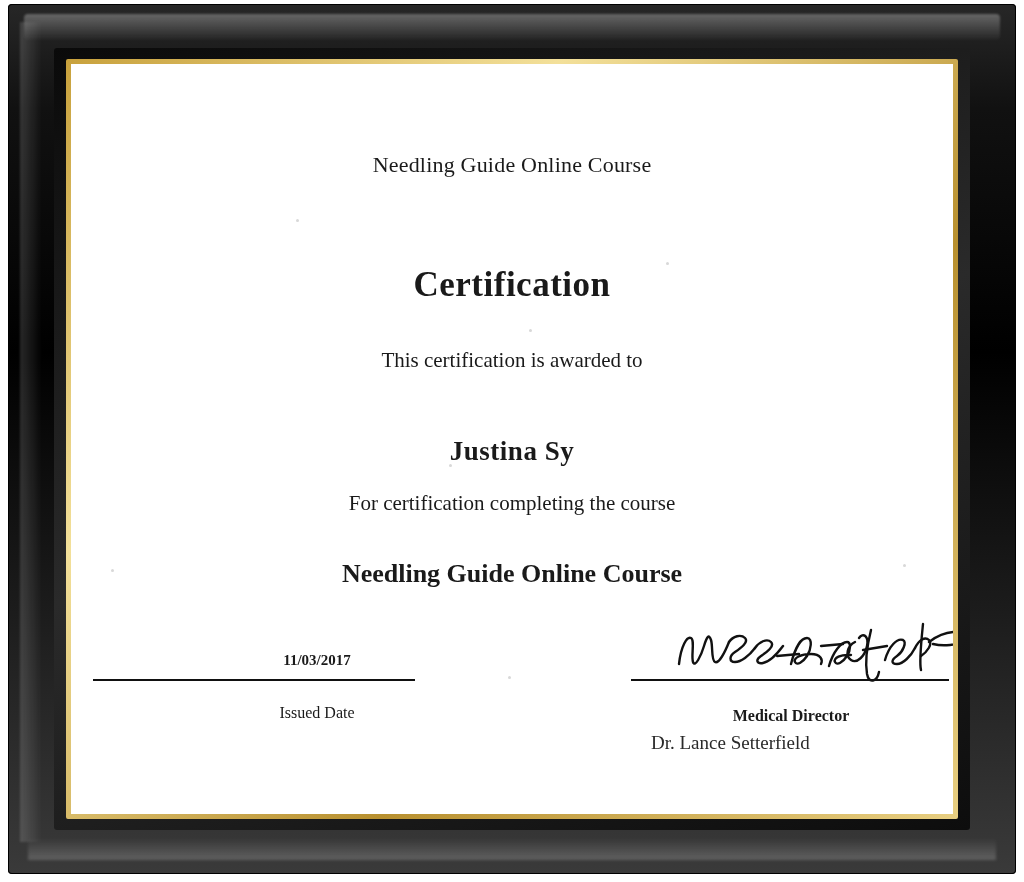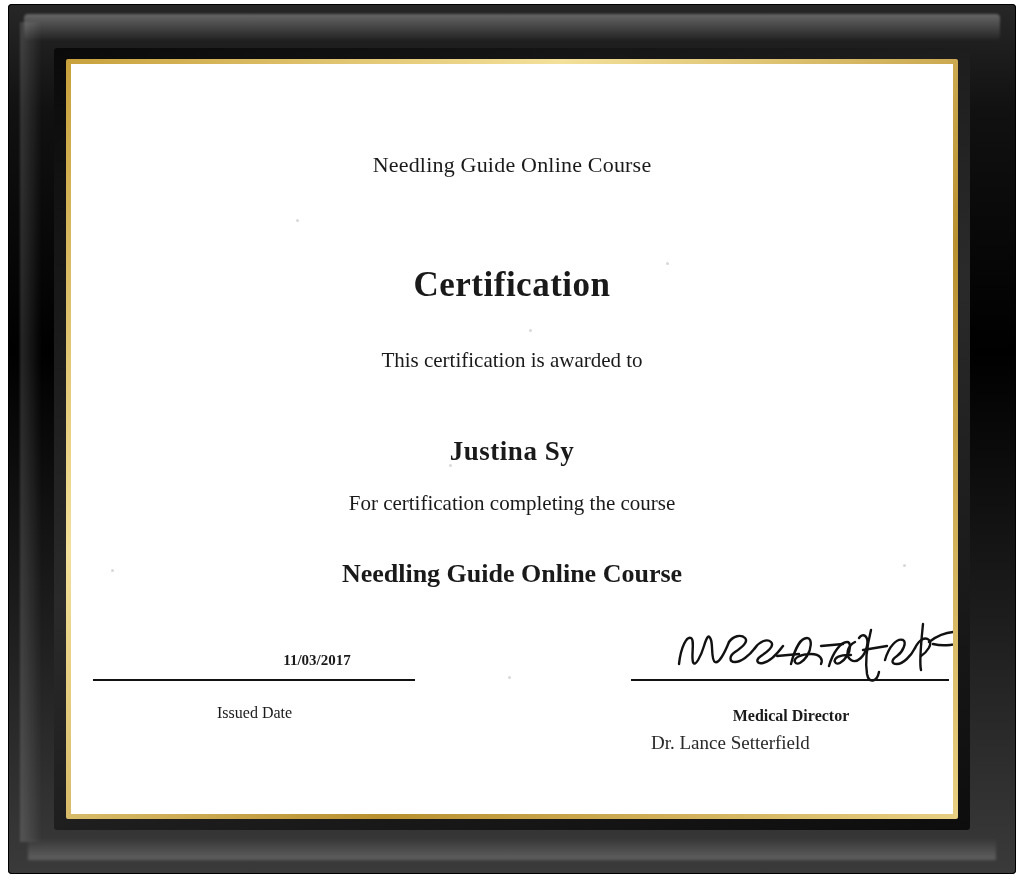--- a/index.html
+++ b/index.html
@@ -162,21 +162,21 @@
     top: 615px;
     width: 322px;
     height: 2px;
     background: #111;
   }
   .date-label {
     position: absolute;
     left: 146px;
     top: 640px;
     width: 200px;
-    text-align: left;
+    text-align: center;
     font-size: 16px;
   }
 
   .sig-rule {
     position: absolute;
     left: 560px;
     top: 615px;
     width: 318px;
     height: 2px;
     background: #111;

